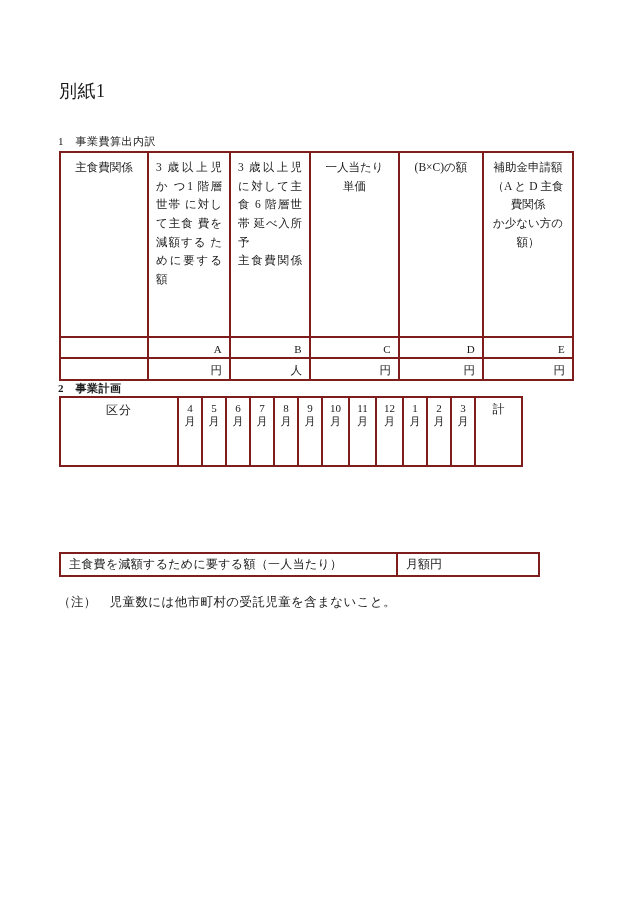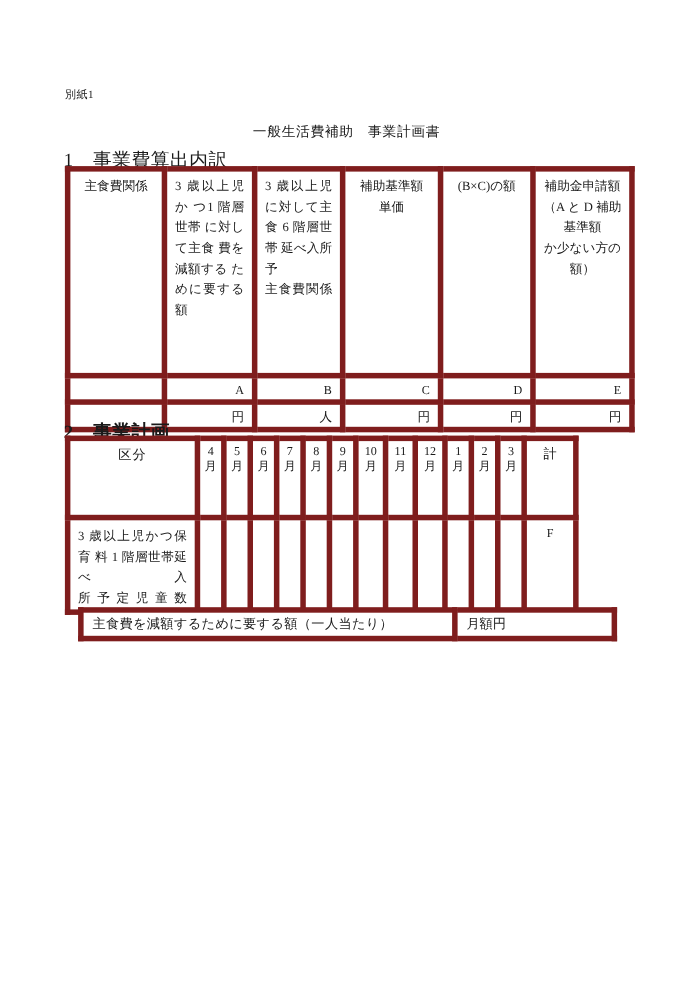--- a/index.html
+++ b/index.html
@@ -21,35 +21,35 @@
     width: 630px;
     height: 903px;
     overflow: hidden;
   }
 
   
   .abs { position: absolute; white-space: nowrap; }
 
   #doc-label {
     left: 59px; top: 79px;
-    font-size: 10px;
+    font-size: 18px;
     letter-spacing: .5px;
   }
   #doc-title {
     left: 0; top: 112px;
     width: 630px;
     text-align: center;
     font-size: 12.5px;
     letter-spacing: .6px;
     white-space: pre;
   }
 
   .section-heading {
     position: absolute;
-    font-size: 17px;
+    font-size: 11px;
     letter-spacing: .5px;
     white-space: pre;
     text-align: right;
   }
   #section1-heading { left: 58px; top: 134px; }
   #section2-heading { left: 58px; top: 381px; font-weight: bold; }
 
   #note-line {
     left: 58px; top: 594px;
     font-size: 12.5px;
@@ -58,21 +58,21 @@
   }
 
   
   table {
     position: absolute;
     border-collapse: collapse;
     font-size: 11.5px;
     table-layout: fixed;
   }
   table td, table th {
-    border: 5px solid #7f1d1d;
+    border: 2px solid #7f1d1d;
     font-weight: normal;
     padding: 0;
     vertical-align: top;
     background: #fff;
   }
 
   
   #table-cost {
     left: 59px;
     top: 151px;
@@ -159,21 +159,21 @@
     text-align: left;
   }
   #table-plan .body-row td.total-body {
     text-align: center;
     padding-top: 6px;
     font-size: 11px;
   }
 
   
   #table-unitcost {
-    left: 71px;
+    left: 59px;
     top: 552px;
     width: 453px;
   }
   #table-unitcost td {
     height: 21px;
     vertical-align: middle;
     font-size: 12px;
   }
   #table-unitcost .label-cell {
     width: 327px;
@@ -190,21 +190,20 @@
     align-items: center;
   }
 </style>
 </head>
 <body>
 
 <div class="page">
 
   <div class="abs" id="doc-label">別紙1</div>
 
-  <div class="abs" id="doc-title">一般生活費補助　事業計画書</div>
 
   <div class="section-heading" id="section1-heading">1　事業費算出内訳</div>
 
   <table id="table-cost">
     <colgroup>
       <col class="c1">
         <col class="c2">
         <col class="c3">
       <col class="c4">
         <col class="c5">
@@ -224,29 +223,29 @@
           <span class="lastline">額</span>
         </td>
         <td class="hdr-cell hdr-just">
           <span>3 歳以上児</span>
           <span>に対して主食</span>
           <span>6 階層世帯</span>
           <span>延べ入所予</span>
           <span class="lastline">主食費関係</span>
         </td>
         <td class="hdr-cell hdr-center">
-          <div>補助基準額</div>
+          <div>一人当たり</div>
           <div>単価</div>
         </td>
         <td class="hdr-cell hdr-center">
           <div>(B×C)の額</div>
         </td>
         <td class="hdr-cell hdr-center">
           <div>補助金申請額</div>
-          <div>（A と D 補助基準額</div>
+          <div>（A と D 主食費関係</div>
           <div>か少ない方の額）</div>
         </td>
       </tr>
       <tr class="mark-row">
         <td class="blank"></td>
         <td>A</td>
         <td>B</td>
         <td>C</td>
         <td>D</td>
         <td>E</td>
@@ -326,53 +325,34 @@
         </td>
         <td class="month-head">
           <span class="num">2</span>
           <span class="suffix">月</span>
         </td>
         <td class="month-head">
           <span class="num">3</span>
           <span class="suffix">月</span>
         </td>
         <td class="total-head">計</td>
-      </tr>
-      <tr class="body-row">
-        <td class="kubun-body">
-          <span>3 歳以上児かつ保育</span>
-          <span>料 1 階層世帯延べ入</span>
-          <span class="lastline">所予定児童数</span>
-        </td>
-        <td></td>
-        <td></td>
-        <td></td>
-        <td></td>
-        <td></td>
-        <td></td>
-        <td></td>
-        <td></td>
-        <td></td>
-        <td></td>
-        <td></td>
-        <td></td>
-        <td class="total-body">F</td>
       </tr>
     </tbody>
   </table>
 
   <table id="table-unitcost">
     <tbody>
       <tr>
         <td class="label-cell">主食費を減額するために要する額（一人当たり）</td>
         <td class="amount-cell">
           <div class="amount-inner">
             <span>月額</span>
             <span></span>
             <span>円</span>
           </div>
         </td>
       </tr>
     </tbody>
   </table>
 
+  <div class="abs" id="note-line">（注）　児童数には他市町村の受託児童を含まないこと。</div>
 
 </div>
 
 </body></html>

